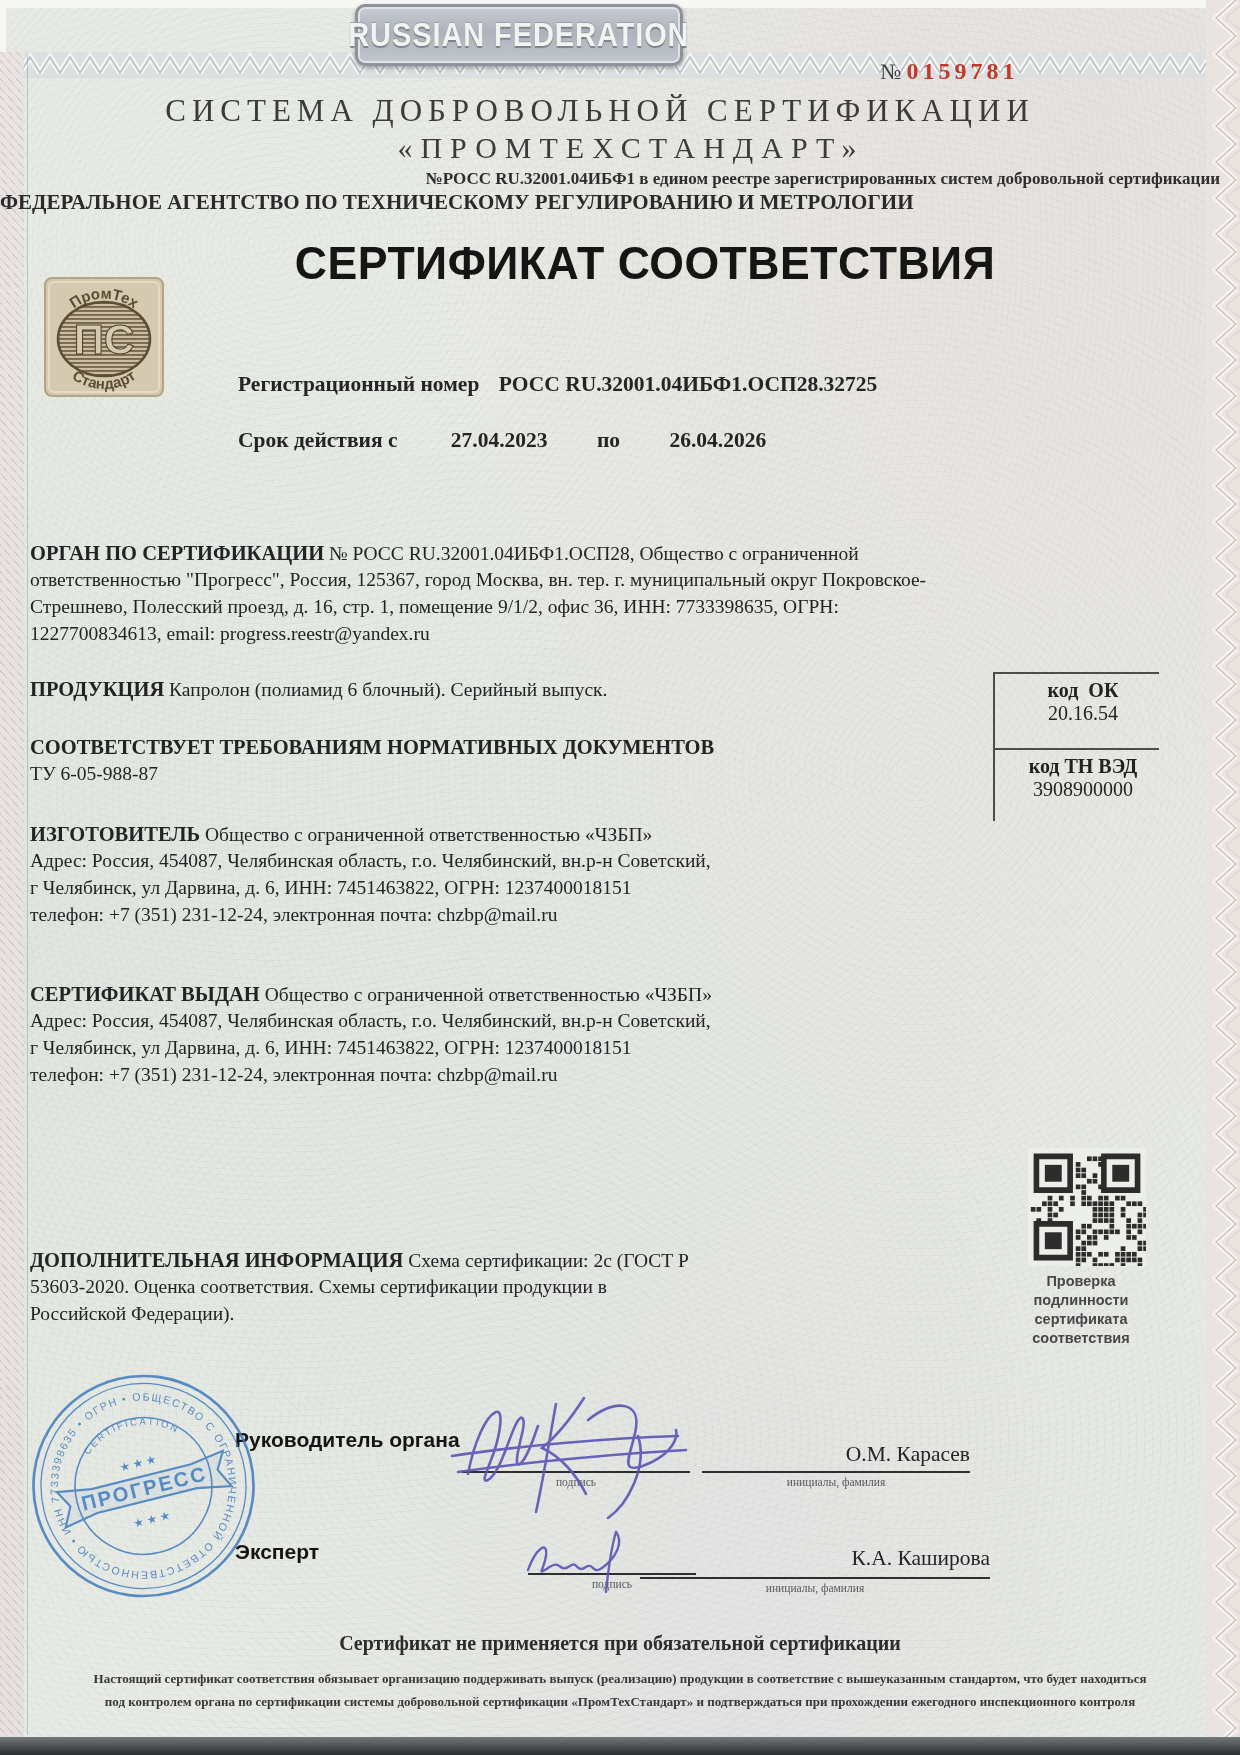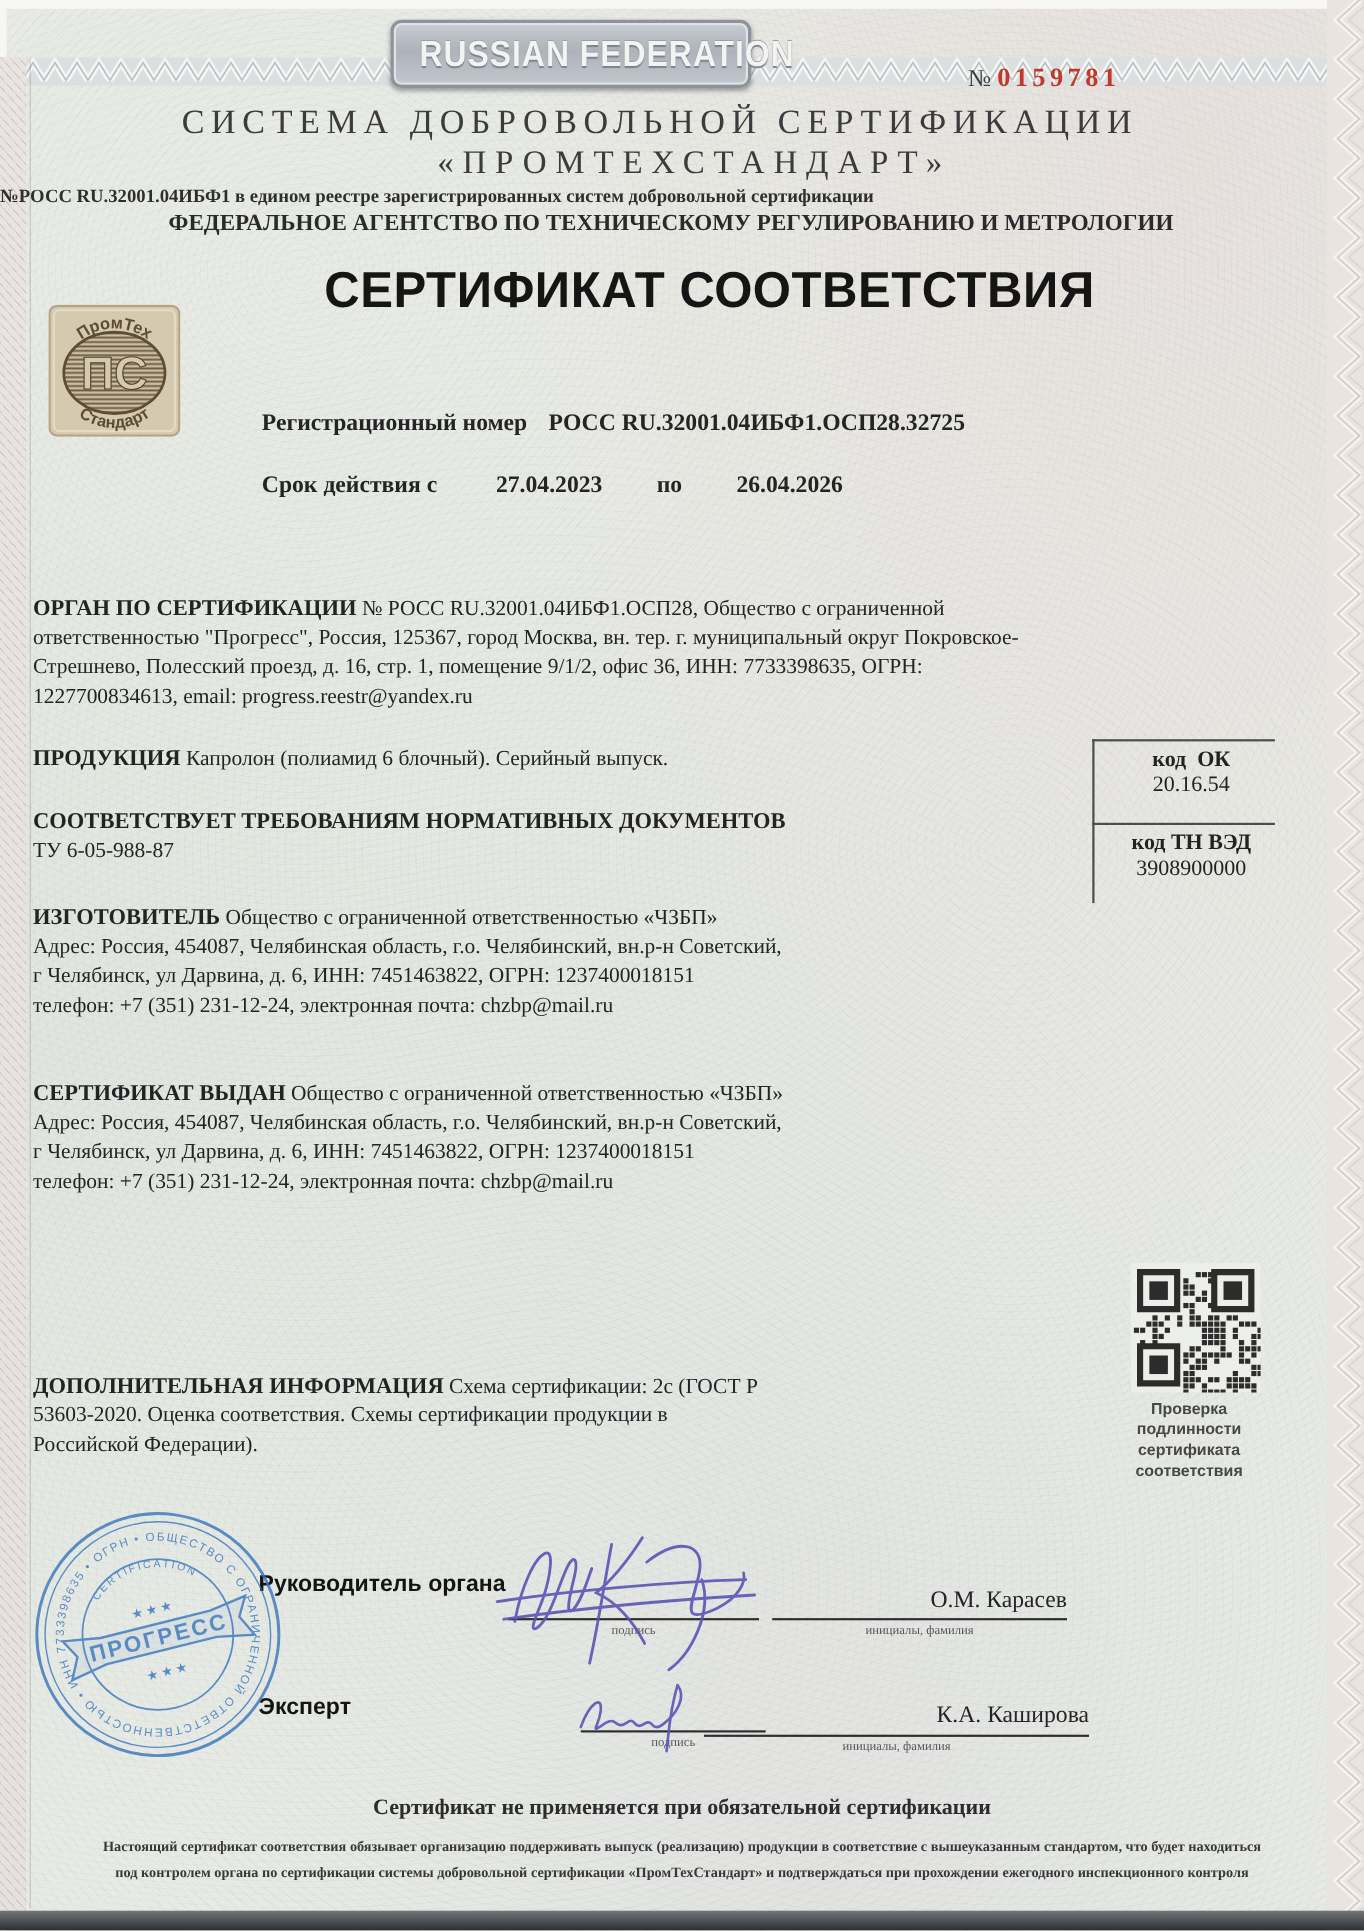--- a/index.html
+++ b/index.html
@@ -21,36 +21,36 @@
   .edge-right{right:0;top:0;}
   .edge-left{left:0;top:52px;width:24px;height:1686px;
     background:repeating-linear-gradient(48deg, rgba(150,140,148,.28) 0 1px, rgba(0,0,0,0) 1px 6px),
                linear-gradient(#e9e4e2,#e6e1df);}
   .fold-line{left:27px;top:55px;width:1px;height:1680px;background:rgba(120,128,120,.35);}
   .white-top{left:0;top:0;width:1240px;height:8px;background:#f7f8f6;}
   .white-left{left:0;top:0;width:6px;height:1755px;background:#f6f7f5;}
   .edge-bottom{left:0;top:1737px;width:1240px;height:18px;background:linear-gradient(#73767a,#2c2f32);}
 
   
-  .plate{left:355px;top:18px;width:322px;height:56px;border-radius:10px;
+  .plate{left:355px;top:4px;width:322px;height:56px;border-radius:10px;
     background:linear-gradient(#c7cbd2,#aeb3bb 45%,#c2c6cd);
     border:3px solid #8e939b;box-shadow:inset 0 0 0 2px #dfe2e6, 0 2px 4px rgba(60,64,70,.45);
-    display:flex;align-items:center;justify-content:flex-start;z-index:5;}
+    display:flex;align-items:center;justify-content:center;z-index:5;}
   .plate-txt{font-family:"Liberation Sans",sans-serif;font-weight:bold;font-size:33px;
     letter-spacing:1px;color:#f3f4f1;transform:scaleX(.88);
     text-shadow:0 2px 1px #7c828b, 0 -1px 0 #9aa0a8;white-space:nowrap;}
 
   .cert-no{left:880px;top:58px;width:330px;font-size:22px;white-space:nowrap;}
   .cert-no .pre{color:#3e3e40;}
   .cert-no .num{color:#c0392b;font-size:24px;letter-spacing:4px;font-weight:bold;}
 
   .hdr1{left:0;top:93px;width:1200px;text-align:center;font-size:31px;letter-spacing:6px;color:#3b3b3d;}
   .hdr2{left:0;top:131px;width:1200px;text-align:center;font-size:30px;letter-spacing:8px;color:#3b3b3d;padding-left:31px;}
-  .hdr3{left:0;top:169px;width:1220px;text-align:left;font-size:17px;font-weight:bold;color:#2e2e30;}
-  .hdr4{left:0;top:190px;width:1220px;text-align:center;font-size:21px;font-weight:bold;color:#2a2a2c;}
+  .hdr3{left:0;top:169px;width:1220px;text-align:right;font-size:17px;font-weight:bold;color:#2e2e30;}
+  .hdr4{left:0;top:190px;width:1220px;text-align:left;font-size:21px;font-weight:bold;color:#2a2a2c;}
 
   .title{left:180px;top:236px;width:930px;text-align:center;
     font-family:"Liberation Sans",sans-serif;font-weight:bold;font-size:46px;
     letter-spacing:.5px;color:#151515;transform:scaleX(.97);}
 
   .logo{left:44px;top:277px;}
 
   .regline{left:238px;top:372px;font-size:21.5px;font-weight:bold;color:#242426;white-space:nowrap;}
   .regline .gap{margin-right:14px;}
   .validity{left:238px;top:428px;font-size:21.5px;font-weight:bold;color:#242426;white-space:nowrap;}

